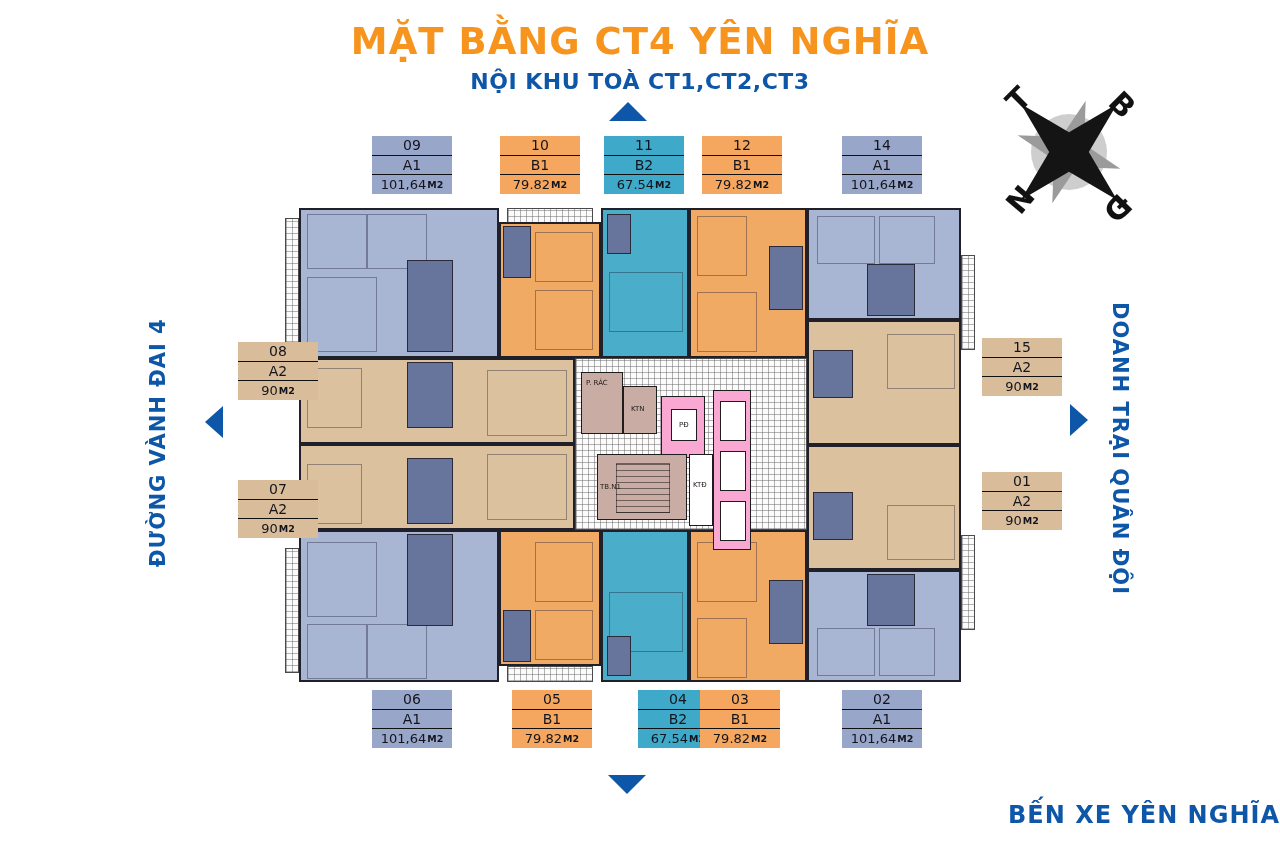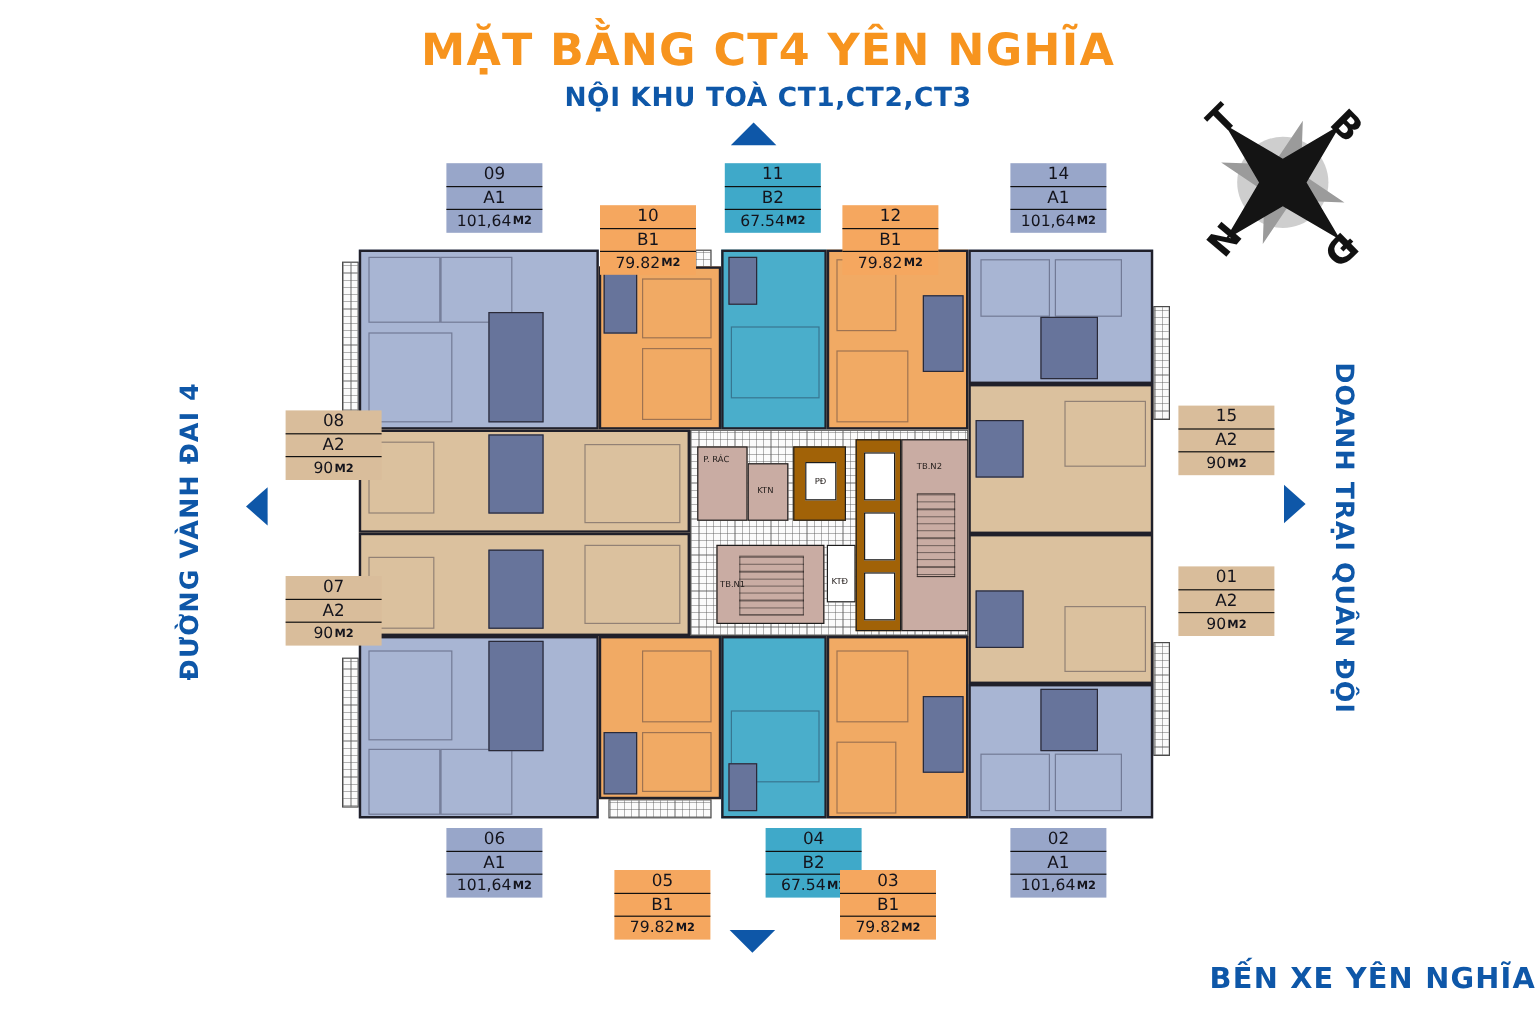--- a/index.html
+++ b/index.html
@@ -26,32 +26,32 @@
           border-right:18px solid #0E57A8;}
   .tri-right{left:1070px;top:404px;border-top:16px solid transparent;border-bottom:16px solid transparent;
           border-left:18px solid #0E57A8;}
   
   .ulabel{position:absolute;width:80px;height:58px;display:flex;flex-direction:column;
           color:#14141c;text-align:center;}
   .ulabel .ur{flex:1;display:flex;align-items:center;justify-content:center;font-size:14px;line-height:1;}
   .ulabel .ur + .ur{border-top:1.5px solid #101010;}
   .ulabel .ua{font-size:13px;}
   .ulabel .un{font-size:9.5px;margin-left:1px;align-self:center;font-weight:bold;}
-  .lb-a1{background:#98A6C9;} .lb-b1{background:#F5A75F;margin-top:35px;} .lb-b2{background:#3FA9C9;} .lb-a2{background:#D9BD9B;}
+  .lb-a1{background:#98A6C9;} .lb-b1{background:#F5A75F;} .lb-b2{background:#3FA9C9;} .lb-a2{background:#D9BD9B;}
   
   .plan{left:285px;top:200px;width:690px;height:490px;}
   .apt{position:absolute;border:2px solid #20202a;box-sizing:border-box;}
   .ap-a1{background:#A8B5D3;} .ap-b1{background:#F1AA64;} .ap-b2{background:#4AAECB;} .ap-a2{background:#DBC19E;}
   .hatch{position:absolute;box-sizing:border-box;border:1px solid #4a4a4a;background-color:#fbfbfb;
      background-image:repeating-linear-gradient(0deg,rgba(90,90,90,.45) 0 1px,transparent 1px 6px),
                       repeating-linear-gradient(90deg,rgba(90,90,90,.45) 0 1px,transparent 1px 6px);}
   .rm{position:absolute;border:1px solid rgba(25,25,50,.38);box-sizing:border-box;}
   .bath{position:absolute;background:#67749B;border:1px solid #2a2a38;box-sizing:border-box;}
   .core-m{position:absolute;background:#C9ACA3;border:1.5px solid #1d1d1d;box-sizing:border-box;}
-  .core-r{position:absolute;background:#a16207;border:1.5px solid #1d1d1d;box-sizing:border-box;}
+  .core-r{position:absolute;background:#f9a8d4;border:1.5px solid #1d1d1d;box-sizing:border-box;margin-top:24px;}
   .core-w{position:absolute;background:#ffffff;border:1.5px solid #1d1d1d;box-sizing:border-box;}
   .stairs{position:absolute;box-sizing:border-box;border:1px solid rgba(0,0,0,.45);
      background-image:repeating-linear-gradient(180deg,rgba(0,0,0,.45) 0 1px,transparent 1px 6px);}
   .lift{position:absolute;background:#fff;border:1px solid #1d1d1d;box-sizing:border-box;}
   .corelbl{position:absolute;font-size:7px;color:#26201e;white-space:nowrap;}
 </style>
 </head>
 <body>
 
 <div class="abs title">MẶT BẰNG CT4 YÊN NGHĨA</div>
@@ -176,32 +176,28 @@
   </div>
   <div class="core-r" style="left:376px;top:172px;width:44px;height:62px">
     <div class="lift" style="left:9px;top:12px;width:26px;height:32px">
       <span class="corelbl" style="left:7px;top:11px">PĐ</span>
     </div>
   </div>
   <div class="core-m" style="left:312px;top:254px;width:90px;height:66px">
     <div class="stairs" style="left:18px;top:8px;width:54px;height:50px"></div>
     <span class="corelbl" style="left:2px;top:28px">TB.N1</span>
   </div>
-  <div class="core-w" style="left:404px;top:254px;width:24px;height:48px">
+  <div class="core-w" style="left:404px;top:254px;width:24px;height:72px">
     <span class="corelbl" style="left:3px;top:26px">KTĐ</span>
   </div>
   <div class="core-r" style="left:428px;top:166px;width:38px;height:160px">
     <div class="lift" style="left:6px;top:10px;width:26px;height:40px"></div>
     <div class="lift" style="left:6px;top:60px;width:26px;height:40px"></div>
     <div class="lift" style="left:6px;top:110px;width:26px;height:40px"></div>
   </div>
-  <div class="core-m" style="left:466px;top:166px;width:56px;height:160px">
-    <div class="stairs" style="left:12px;top:44px;width:32px;height:70px"></div>
-    <span class="corelbl" style="left:12px;top:18px">TB.N2</span>
-  </div>
 </div>
 
 <div class="ulabel lb-a1" style="left:372px;top:136px">
   <div class="ur">09</div>
   <div class="ur">A1</div>
   <div class="ur ua">
       <span>101,64</span>
       <span class="un">M2</span>
     </div>
 </div>

